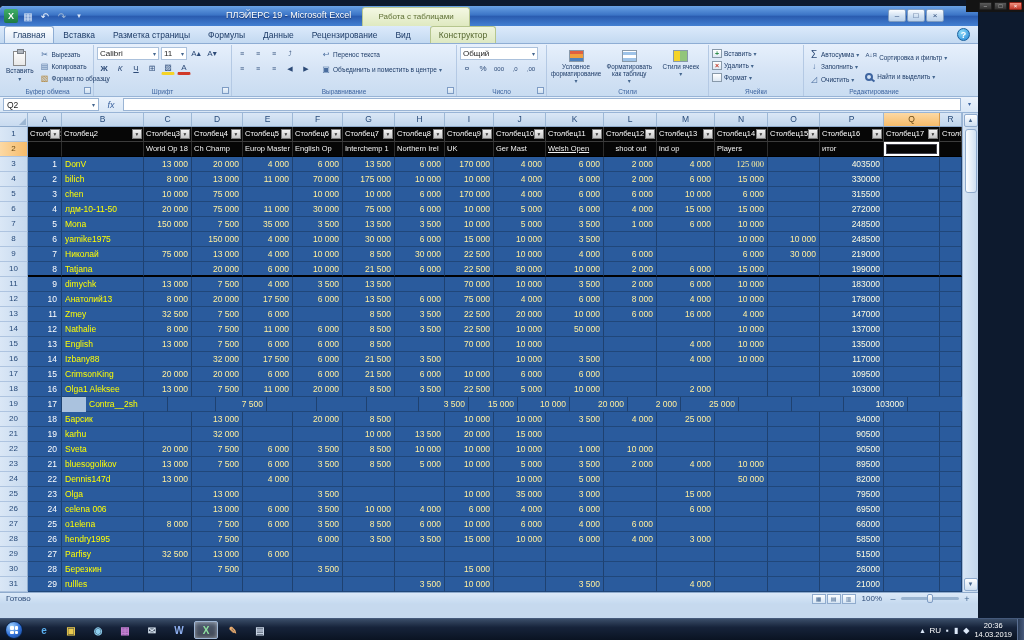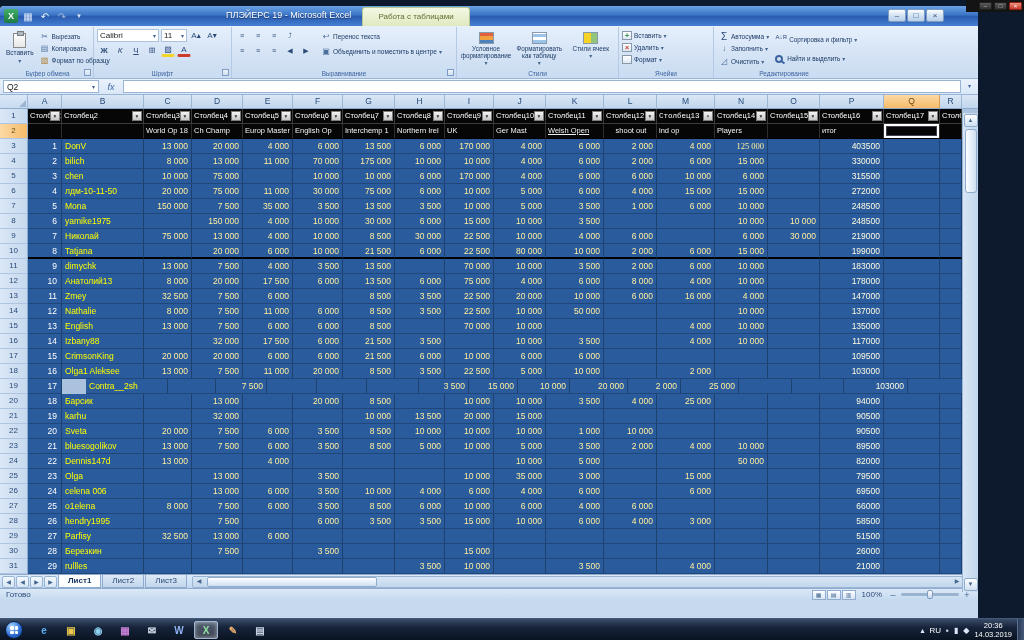--- a/index.html
+++ b/index.html
@@ -161,20 +161,31 @@
         </div>
       <div class="wtitle">ПЛЭЙЕРС 19 - Microsoft Excel</div>
       <div class="ctxchip">Работа с таблицами</div>
       <div class="winbtns">
         <div class="wbtn">–</div>
         <div class="wbtn">□</div>
         <div class="wbtn">×</div>
       </div>
     </div>
 
+    <div class="tabsrow" id="tabsrow">
+      <div class="rtab active">Главная</div>
+        <div class="rtab">Вставка</div>
+        <div class="rtab">Разметка страницы</div>
+        <div class="rtab">Формулы</div>
+        <div class="rtab">Данные</div>
+        <div class="rtab">Рецензирование</div>
+        <div class="rtab">Вид</div>
+        <div class="rtab ctx">Конструктор</div>
+        <div class="helpbtn">?</div>
+    </div>
 
     <div class="ribbon">
 
       <div class="rgroup" style="width:92px">
         <div class="gc">
           <div class="bigbtn">
             <span class="clipicon"></span>
             <span>Вставить</span>
             <span class="arrow">▾</span>
           </div>
@@ -248,20 +259,37 @@
                 <span class="micon">▣</span>
                 <span>Объединить и поместить в центре</span>
                 <span class="arrow">▾</span>
               </div>
           </div>
         </div>
         <div class="glabel">Выравнивание</div>
         <div class="launcher"></div>
       </div>
 
+      <div class="rgroup" style="width:90px">
+        <div class="row">
+          <div class="combo" style="width:78px">
+              <span>Общий</span>
+              <span class="arrow">▾</span>
+            </div>
+        </div>
+        <div class="row">
+          <div class="mini">¤</div>
+          <div class="mini">%</div>
+          <div class="mini" style="font-size:6px">000</div>
+          <div class="mini" style="font-size:6px">,0</div>
+          <div class="mini" style="font-size:6px">,00</div>
+        </div>
+        <div class="glabel">Число</div>
+        <div class="launcher"></div>
+      </div>
 
       <div class="rgroup" style="width:162px">
         <div class="gc">
           <div class="stylebtn">
             <span class="sicon cond"></span>
             <span>Условное форматирование</span>
             <span class="arrow">▾</span>
           </div>
           <div class="stylebtn">
             <span class="sicon astable"></span>
@@ -372,21 +400,21 @@
             <div class="cell hdr1" style="width: 48px;"><span>Столбец3</span><div class="fbtn">▾</div></div>
             <div class="cell hdr1" style="width: 51px;"><span>Столбец4</span><div class="fbtn">▾</div></div>
             <div class="cell hdr1" style="width: 50px;"><span>Столбец5</span><div class="fbtn">▾</div></div>
             <div class="cell hdr1" style="width: 50px;"><span>Столбец6</span><div class="fbtn">▾</div></div>
             <div class="cell hdr1" style="width: 52px;"><span>Столбец7</span><div class="fbtn">▾</div></div>
             <div class="cell hdr1" style="width: 50px;"><span>Столбец8</span><div class="fbtn">▾</div></div>
             <div class="cell hdr1" style="width: 49px;"><span>Столбец9</span><div class="fbtn">▾</div></div>
             <div class="cell hdr1" style="width: 52px;"><span>Столбец10</span><div class="fbtn">▾</div></div>
             <div class="cell hdr1" style="width: 58px;"><span>Столбец11</span><div class="fbtn">▾</div></div>
             <div class="cell hdr1" style="width: 53px;"><span>Столбец12</span><div class="fbtn">▾</div></div>
-            <div class="cell hdr1" style="width: 58px; font-family: Liberation Mono, monospace;"><span>Столбец13</span><div class="fbtn">▾</div></div>
+            <div class="cell hdr1" style="width: 58px;"><span>Столбец13</span><div class="fbtn">▾</div></div>
             <div class="cell hdr1" style="width: 53px;"><span>Столбец14</span><div class="fbtn">▾</div></div>
             <div class="cell hdr1" style="width: 52px;"><span>Столбец15</span><div class="fbtn">▾</div></div>
             <div class="cell hdr1" style="width: 64px;"><span>Столбец16</span><div class="fbtn">▾</div></div>
             <div class="cell hdr1" style="width: 56px;"><span>Столбец17</span><div class="fbtn">▾</div></div>
             <div class="cell hdr1" style="width: 22px;"><span>Столб</span></div>
           </div>
           <div class="grow">
             <div class="gut selhdr" style="width: 28px;">2</div>
             <div class="cell hdr2" style="width: 34px;"></div>
             <div class="cell hdr2" style="width: 82px;"></div>
@@ -1019,38 +1047,20 @@
         </div>
     </div>
 
     <div class="vscroll">
       <div class="sbtn">▲</div>
       <div class="vthumb"></div>
       <div class="vspacer"></div>
       <div class="sbtn">▼</div>
     </div>
 
-    <div class="tabbar">
-      <div class="navbtn">◀</div>
-      <div class="navbtn">◀</div>
-      <div class="navbtn">▶</div>
-      <div class="navbtn">▶</div>
-      <div id="sheettabs" style="display:flex">
-          <div class="stab active">Лист1</div>
-          <div class="stab">Лист2</div>
-          <div class="stab">Лист3</div>
-        </div>
-      <div class="hscroll">
-        <div class="hbtn">◀</div>
-        <div class="hthumb"></div>
-        <div style="flex:1"></div>
-        <div class="hbtn">▶</div>
-      </div>
-      <div class="grip"></div>
-    </div>
 
     <div class="status">
       <span>Готово</span>
       <span class="stretch"></span>
       <span class="viewbtn">▦</span>
       <span class="viewbtn">▤</span>
       <span class="viewbtn">▥</span>
       <span class="zoomlbl">100%</span>
       <span class="zbtn">–</span>
       <span class="ztrack">

